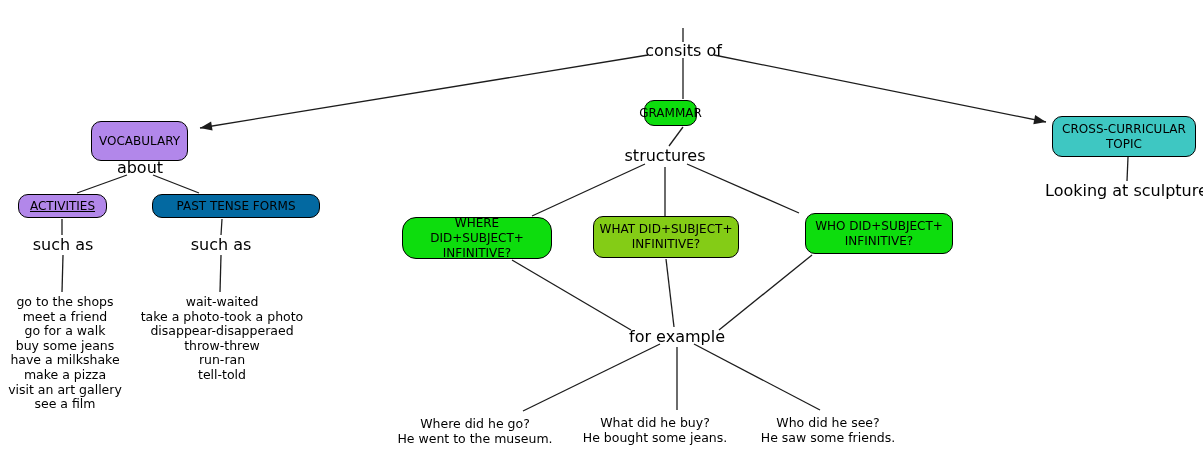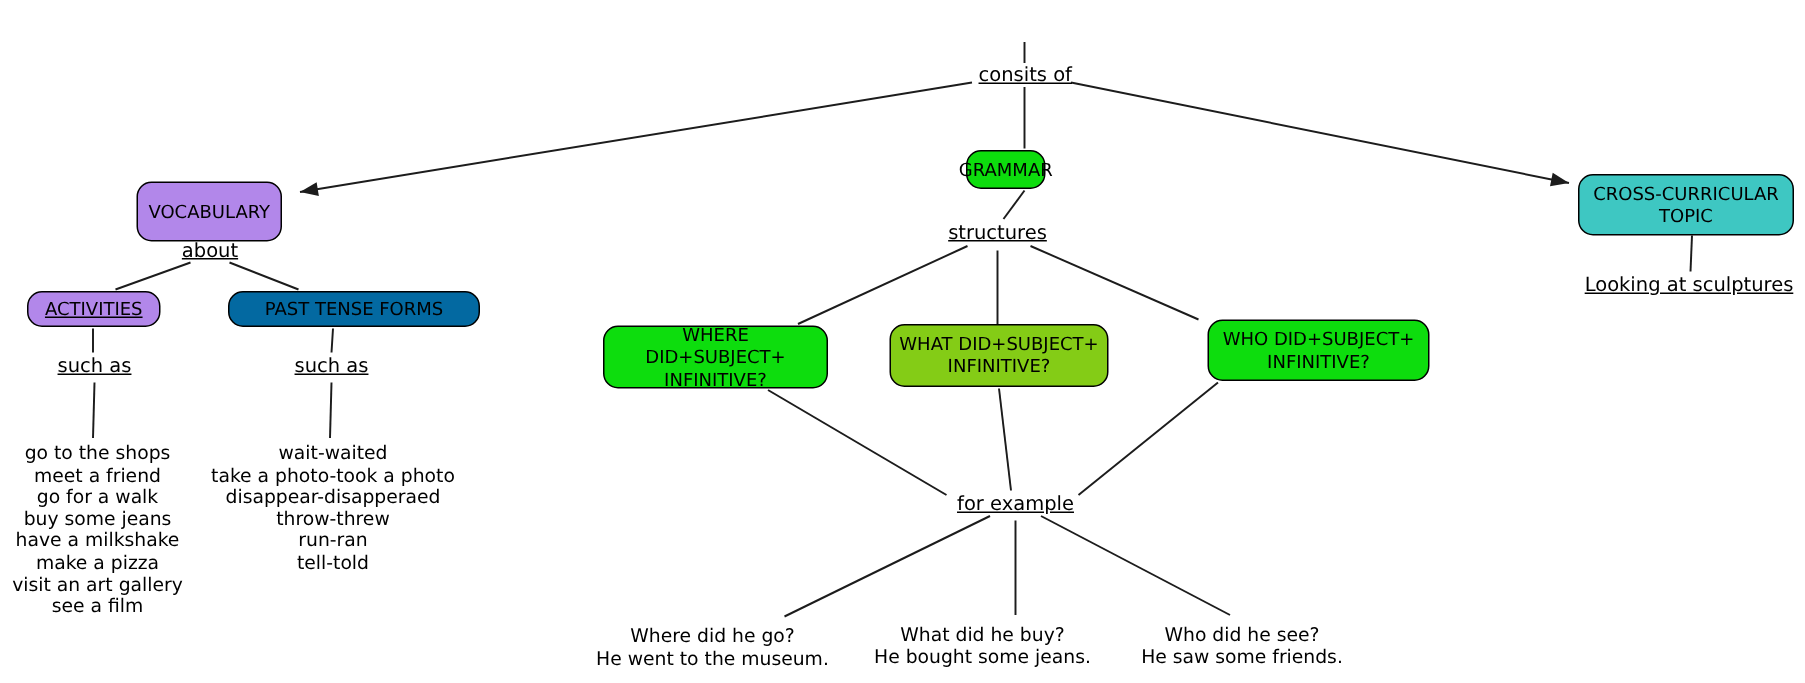--- a/index.html
+++ b/index.html
@@ -19,24 +19,23 @@
     border-radius:10px;
     display:flex;align-items:center;justify-content:center;
     text-align:center;
     font-size:12px;
     line-height:15px;
     padding:2px 4px;
   }
   .lbl{
     position:absolute;
     text-align:center;
-    font-size:13px;
+    font-size:16px;
     line-height:15px;
     white-space:nowrap;
-    text-decoration:underline;
   }
   .list{
     position:absolute;
     text-align:center;
     font-size:12.5px;
     line-height:14.6px;
     white-space:pre-line;
   }
 </style>
 </head>
@@ -89,21 +88,21 @@
   </div>
 
   <div class="node" style="left: 18px; top: 194px; width: 89px; height: 24px; background: rgb(178, 135, 234); text-decoration: underline;">
     <span>ACTIVITIES</span>
   </div>
 
   <div class="node" style="left: 152px; top: 194px; width: 168px; height: 24px; background: #0369a1;">
     <span>PAST TENSE FORMS</span>
   </div>
 
-  <div class="node" style="left: 402px; top: 217px; width: 150px; height: 42px; background: rgb(13, 221, 13);">
+  <div class="node" style="left: 402px; top: 217px; width: 150px; height: 42px; background: rgb(13, 221, 13); border-radius: 14px;">
     <span>WHERE DID+SUBJECT+ INFINITIVE?</span>
   </div>
 
   <div class="node" style="left: 593px; top: 216px; width: 146px; height: 42px; background: #84cc16;">
     <span>WHAT DID+SUBJECT+ INFINITIVE?</span>
   </div>
 
   <div class="node" style="left: 805px; top: 213px; width: 148px; height: 41px; background: rgb(13, 221, 13);">
     <span>WHO DID+SUBJECT+ INFINITIVE?</span>
   </div>

